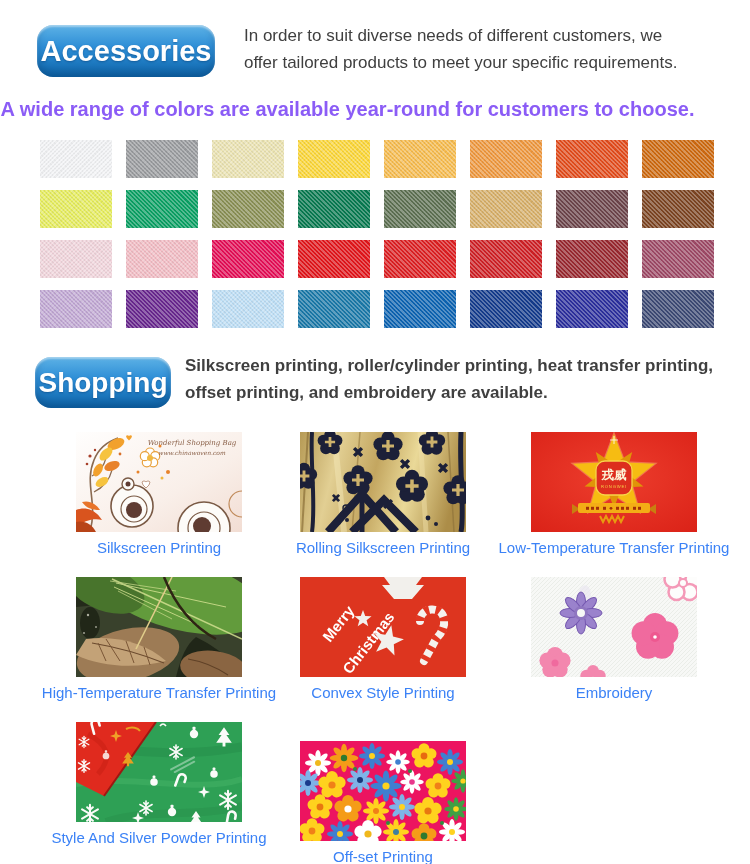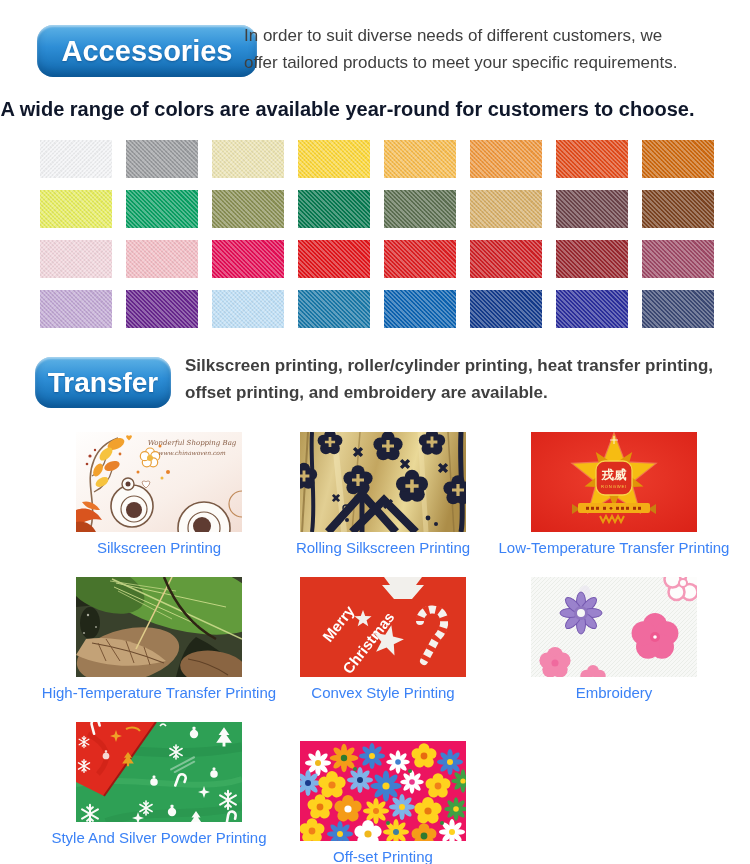--- a/index.html
+++ b/index.html
@@ -4,27 +4,27 @@
 <style>
   html,body{margin:0;padding:0;background:#ffffff;}
   .page{position:relative;width:750px;height:864px;background:#ffffff;overflow:hidden;
         font-family:"Liberation Sans",sans-serif;}
   
   .pill{position:absolute;display:flex;align-items:center;justify-content:center;
         color:#ffffff;font-weight:bold;border-radius:16px;
         background:linear-gradient(180deg,#5db2e6 0%,#2e8ed6 42%,#0f67ad 100%);
         box-shadow:inset 0 2px 2px rgba(255,255,255,.45), inset 0 -5px 8px rgba(0,40,80,.28);
         text-shadow:0 1px 2px rgba(0,45,95,.4);}
-  #accPill{left:37px;top:25px;width:220px;height:52px;font-size:29px;}
+  #accPill{left:37px;top:25px;width:178px;height:52px;font-size:29px;}
   #printPill{left:35px;top:357px;width:136px;height:51px;font-size:28px;}
   .desc{position:absolute;color:#3f3f3f;font-size:17px;line-height:27px;}
   #accDesc{left:244px;top:22px;width:505px;}
   #printDesc{left:185px;top:352px;width:560px;font-weight:bold;}
   .heading{position:absolute;left:0;top:98px;width:695px;text-align:center;
-           font-weight:bold;font-size:20px;color:#0f172a;}
+           font-weight:bold;font-size:20px;color:#8b5cf6;}
   
   #swatchGrid{position:absolute;left:40px;top:140px;display:grid;
               grid-template-columns:repeat(8,72px);column-gap:14px;row-gap:12px;}
   .swatch{height:38px;
       background-image:
         repeating-linear-gradient(45deg,rgba(255,255,255,.30) 0 1.5px,rgba(255,255,255,0) 1.5px 3px),
         repeating-linear-gradient(135deg,rgba(0,0,0,.06) 0 1.5px,rgba(0,0,0,0) 1.5px 3px);}
   
   .cell{position:absolute;width:250px;text-align:center;}
   .cell svg.art{display:block;margin:0 auto;width:166px;height:100px;}
@@ -114,21 +114,21 @@
       <div class="swatch" style="background-color: rgb(194, 169, 213);"></div>
       <div class="swatch" style="background-color: rgb(105, 39, 143);"></div>
       <div class="swatch" style="background-color: rgb(190, 223, 246);"></div>
       <div class="swatch" style="background-color: rgb(26, 121, 169);"></div>
       <div class="swatch" style="background-color: rgb(13, 100, 179);"></div>
       <div class="swatch" style="background-color: rgb(20, 59, 141);"></div>
       <div class="swatch" style="background-color: rgb(44, 47, 158);"></div>
       <div class="swatch" style="background-color: rgb(61, 74, 117);"></div>
     </div>
 
-  <div class="pill" id="printPill">Transfer</div>
+  <div class="pill" id="printPill">Shopping</div>
   <div class="desc" id="printDesc">
     <div>Silkscreen printing, roller/cylinder printing, heat transfer printing,</div>
     <div>offset printing, and embroidery are available.</div>
   </div>
 
   <div class="cell" id="cell1">
     <svg class="art" viewBox="0 0 166 100">
       <defs>
         <linearGradient id="g1" x1="0" y1="0" x2="1" y2="1">
           <stop offset="0" stop-color="#fffefd"></stop>

